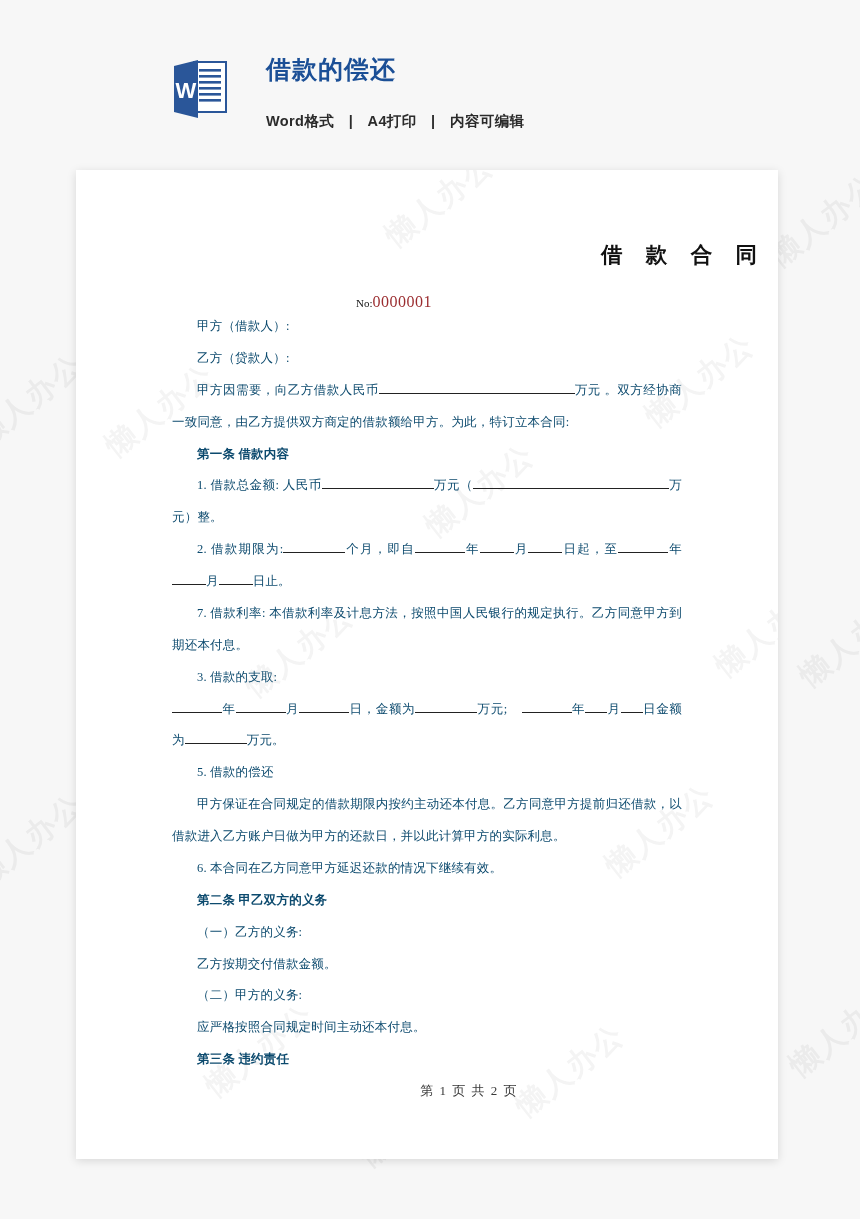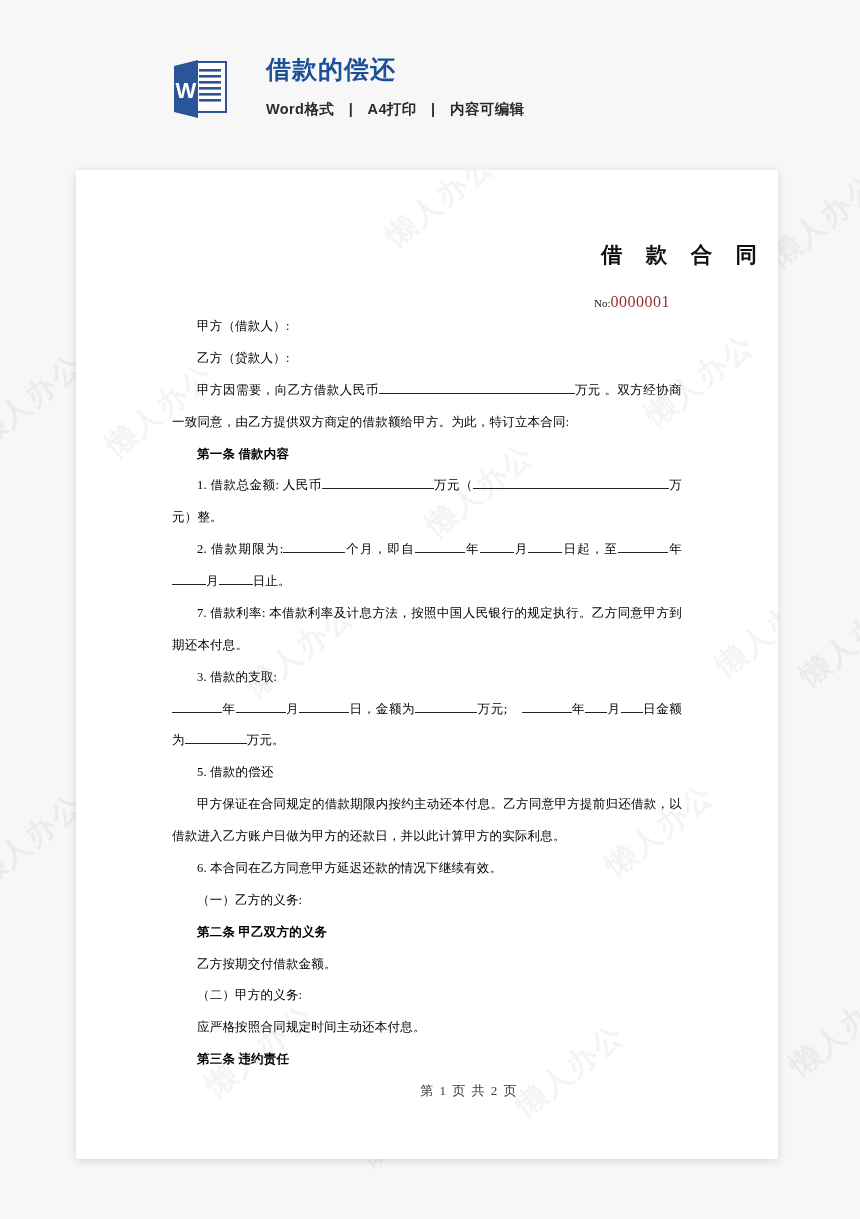--- a/index.html
+++ b/index.html
@@ -66,21 +66,21 @@
     font-weight: 700;
     color: #1b4f96;
     letter-spacing: 1px;
     line-height: 1.15;
   }
   #doc-subtitle {
     font-family: "Liberation Sans", "DejaVu Sans", sans-serif;
     font-size: 14.5px;
     font-weight: 700;
     color: #2b2b2b;
-    margin-top: 16px;
+    margin-top: 28px;
     letter-spacing: 0.4px;
     white-space: nowrap;
   }
   .sub-sep {
     display: inline-block;
     padding: 0 10px;
     color: #2b2b2b;
   }
 
   
@@ -111,41 +111,41 @@
   #doc-heading {
     text-align: right;
     font-size: 21.5px;
     font-weight: 700;
     letter-spacing: 9px;
     margin: 70px 0 0 0;
     font-family: "Liberation Serif", "DejaVu Serif", serif;
     color: #111;
   }
   #doc-no {
-    text-align: right;
-    margin: 24px 96px 0 0;
+    text-align: center;
+    margin: 24px 66px 0 0;
     font-size: 13px;
     color: #111;
     font-family: "Liberation Serif", "DejaVu Serif", serif;
   }
   #doc-no .no-label { font-size: 11px; }
   #doc-no .no-value {
     color: #9b2d30;
     font-size: 16px;
     letter-spacing: 0.5px;
   }
 
   .body-block {
     margin: 0 84px 0 84px;
   }
   p.para {
     font-size: 12.5px;
     line-height: 2.55;
     margin: 0;
-    color: #000000;
+    color: #0c4a6e;
     text-align: justify;
     letter-spacing: 0.2px;
   }
   p.indent { text-indent: 2em; }
   p.bold { font-weight: 700; }
   .blank {
     display: inline-block;
     border-bottom: 1px solid #222;
     vertical-align: baseline;
     height: 0.95em;
@@ -256,23 +256,23 @@
       <p class="para indent">3. 借款的支取:</p>
 
       <p class="para"><span class="blank b-m"></span><span>年</span><span class="blank b-m"></span><span>月</span><span class="blank b-m"></span><span>日，金额为</span><span class="blank b-l"></span><span>万元;</span><span class="gapsp"></span><span class="blank b-m"></span><span>年</span><span class="blank b-xs"></span><span>月</span><span class="blank b-xs"></span><span>日金额为</span><span class="blank b-l"></span><span>万元。</span></p>
 
       <p class="para indent">5. 借款的偿还</p>
 
       <p class="para indent">甲方保证在合同规定的借款期限内按约主动还本付息。乙方同意甲方提前归还借款，以借款进入乙方账户日做为甲方的还款日，并以此计算甲方的实际利息。</p>
 
       <p class="para indent">6. 本合同在乙方同意甲方延迟还款的情况下继续有效。</p>
 
+      <p class="para indent bold">第二条   甲乙双方的义务</p>
+
       <p class="para indent">（一）乙方的义务:</p>
-
-      <p class="para indent bold">第二条   甲乙双方的义务</p>
 
       <p class="para indent">乙方按期交付借款金额。</p>
 
       <p class="para indent">（二）甲方的义务:</p>
 
       <p class="para indent">应严格按照合同规定时间主动还本付息。</p>
 
       <p class="para indent bold">第三条   违约责任</p>
 
     </div>

